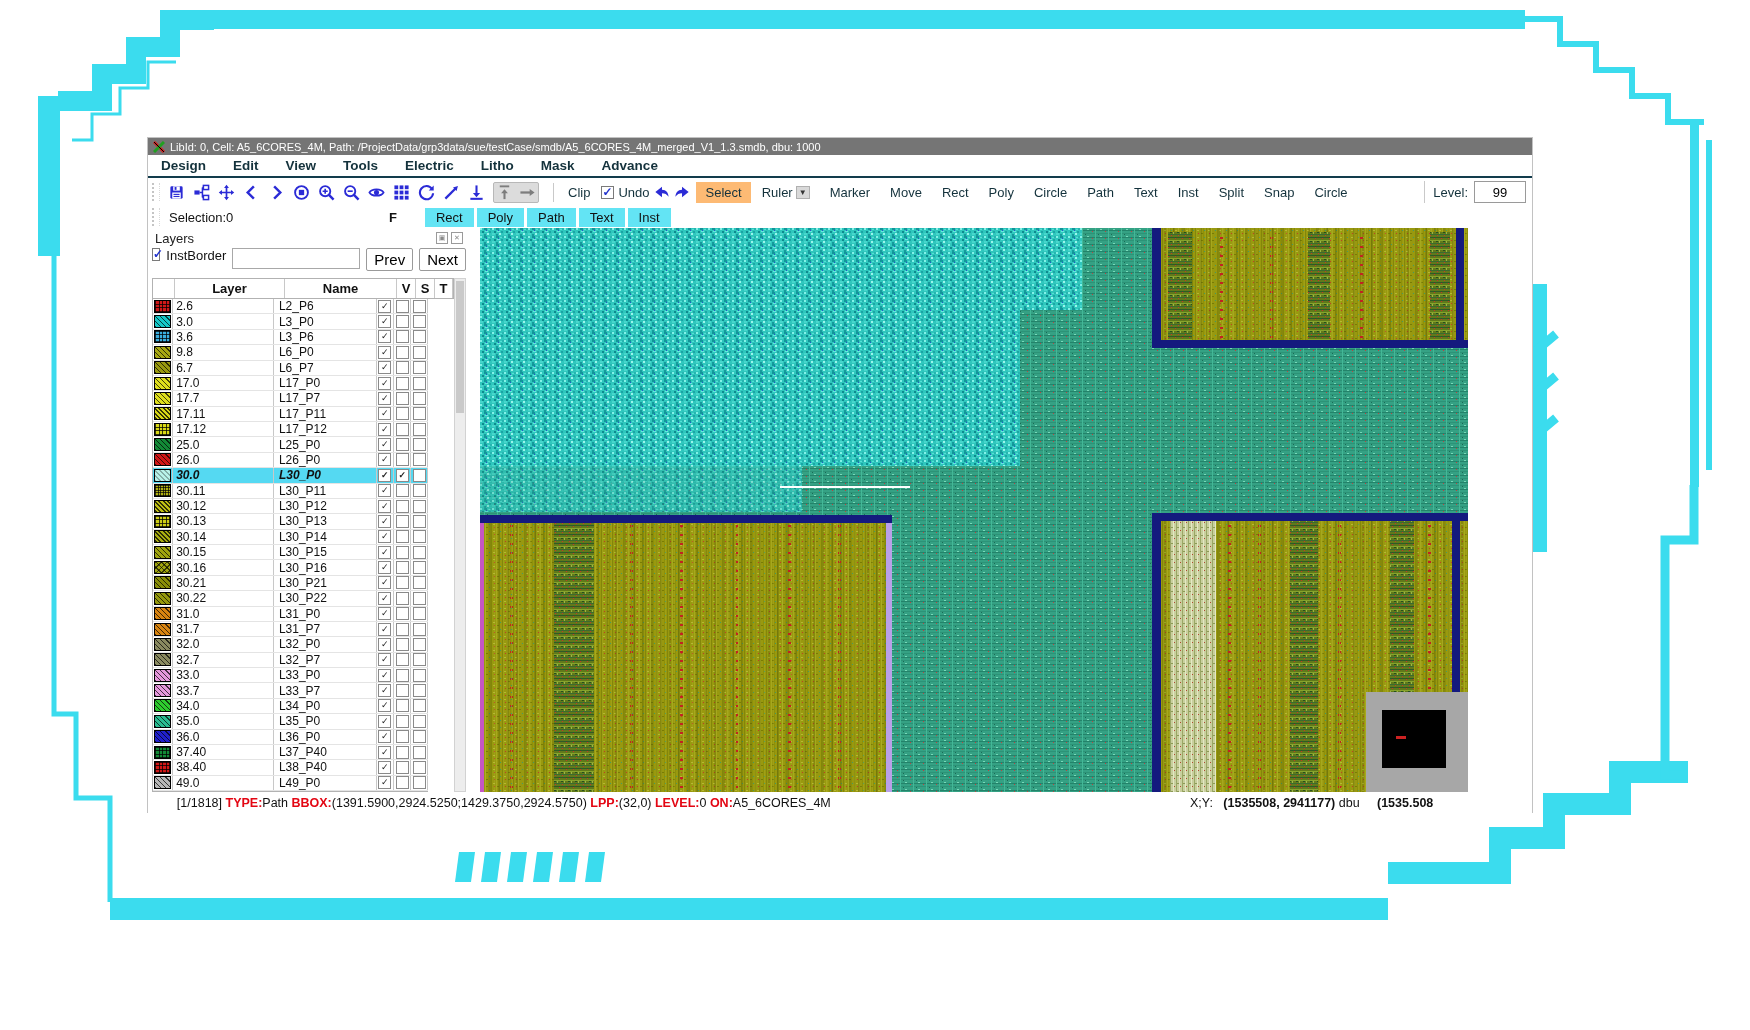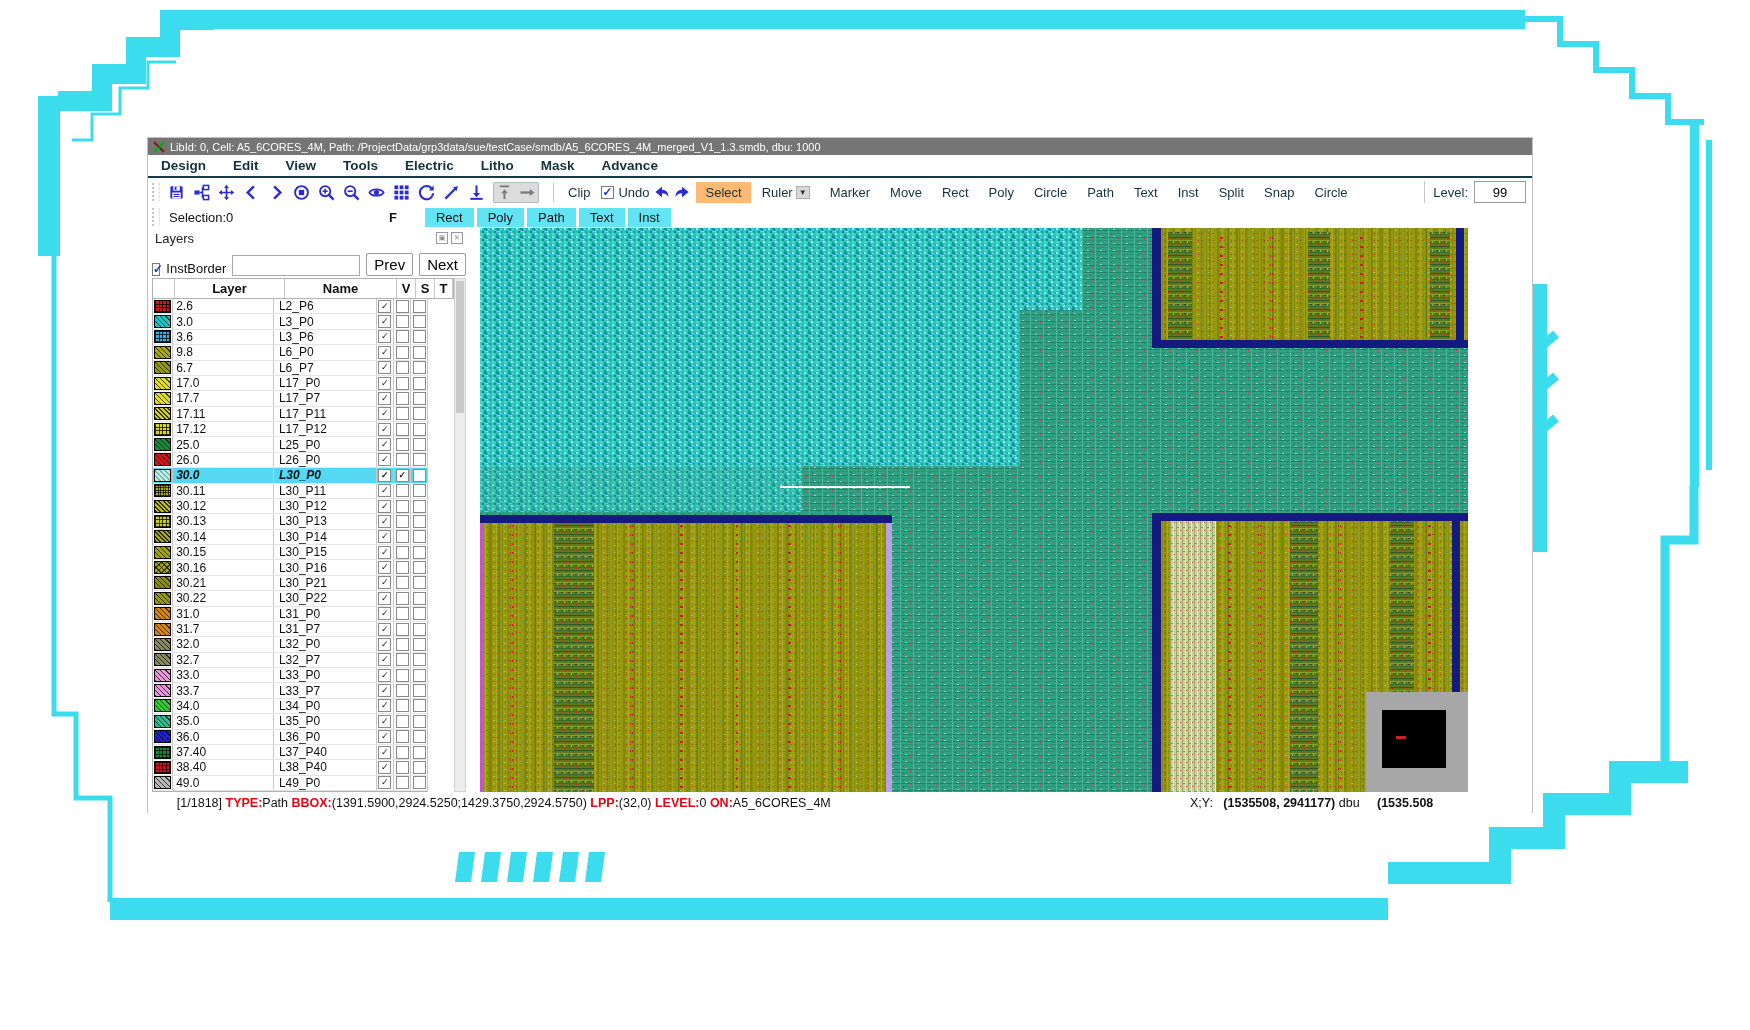--- a/index.html
+++ b/index.html
@@ -39,21 +39,21 @@
   .sel-f{font-weight:bold;margin-left:80px;margin-right:28px;}
   .modes{display:flex;gap:3px;}
   .mode{background:#63e4f4;padding:2px 11px;cursor:default;}
   
   .main{display:flex;height:564px;gap:10px;}
   .layers{width:322px;display:flex;flex-direction:column;box-sizing:border-box;}
   .panel-head{height:20px;display:flex;align-items:center;padding:0 7px;font-size:13px;color:#222;}
   .panel-icons{margin-left:auto;display:flex;gap:3px;}
   .pic{width:10px;height:10px;border:1px solid #9a9a9a;color:#8a8a8a;font-size:7px;line-height:9px;
        text-align:center;display:inline-block;}
-  .controls{height:28px;display:flex;align-items:flex-end;padding:0 4px;gap:6px;font-size:13px;}
+  .controls{height:28px;display:flex;align-items:flex-start;padding:0 4px;gap:6px;font-size:13px;}
   .filter-input{width:122px;height:17px;border:1px solid #a8a8a8;font-family:"Liberation Sans",sans-serif;}
   .pbtn{border:1px solid #9a9a9a;background:#fff;padding:2px 7px;font-size:15px;border-radius:2px;
         font-family:"Liberation Sans",sans-serif;}
   .ltable{flex:1;display:flex;flex-direction:column;margin:2px 0 0 4px;position:relative;width:314px;}
   .thead{height:21px;display:flex;align-items:center;font-weight:bold;font-size:13px;background:#fff;
          border:1px solid #b2b2b2;box-sizing:border-box;width:302px;}
   .tbody{flex:1;display:flex;flex-direction:column;width:276px;border-left:1px solid #b2b2b2;
          border-bottom:1px solid #b2b2b2;box-sizing:border-box;}
   .cell{border-right:1px solid #c8c8c8;height:100%;display:flex;align-items:center;box-sizing:border-box;}
   .c-sw{width:22px;justify-content:center;}

